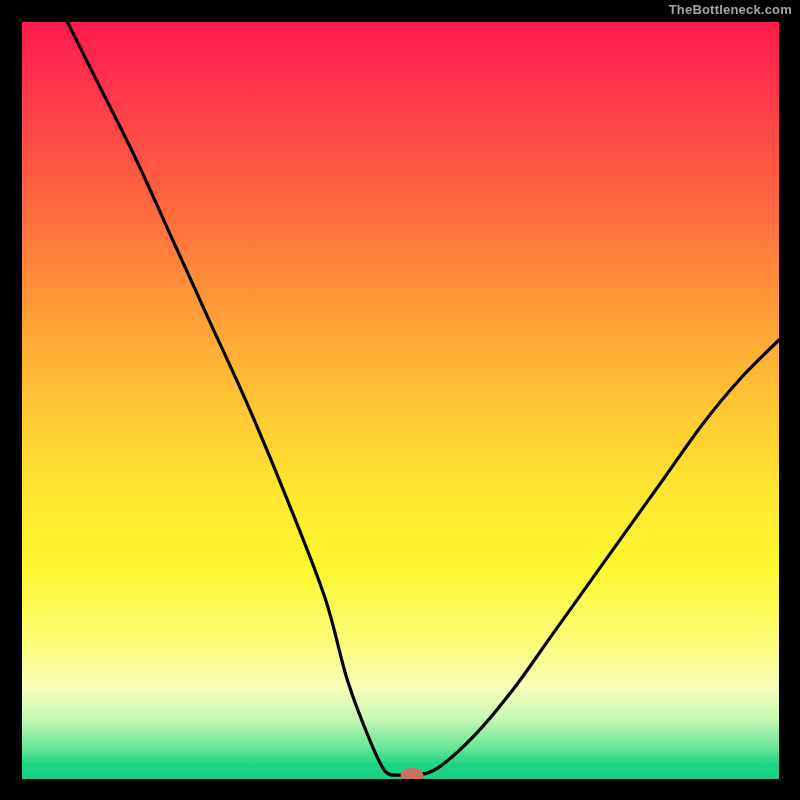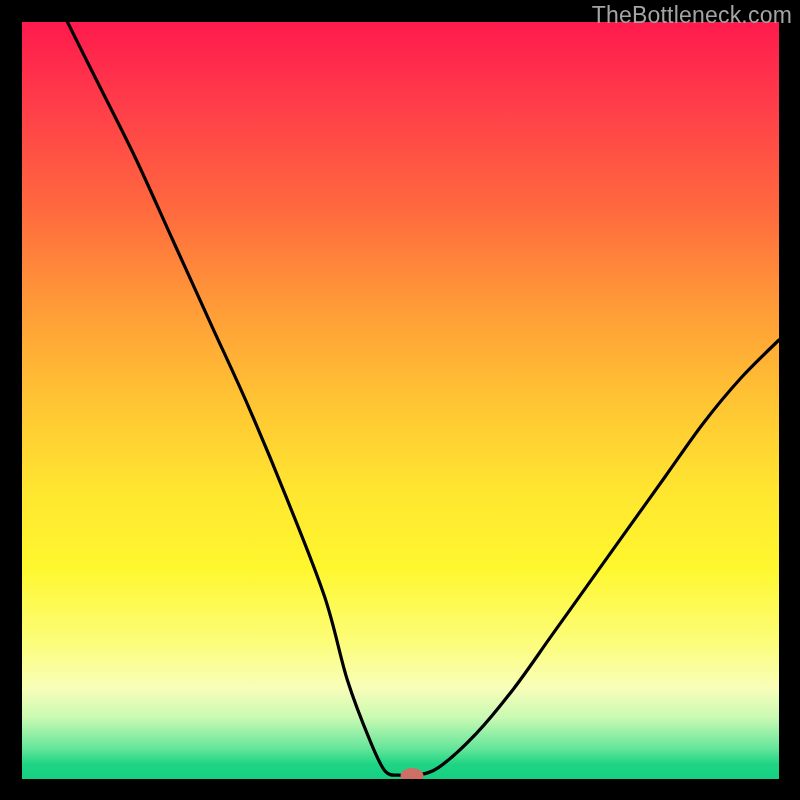--- a/index.html
+++ b/index.html
@@ -42,22 +42,22 @@
       #64e59a 96%,
       #1fd584 98%,
       #16cf82 100%
     );
   }
   .watermark {
     position: absolute;
     top: 2px;
     right: 8px;
     color: #a4a4a4;
-    font-size: 23px;
-    font-weight: 400;
+    font-size: 13px;
+    font-weight: 700;
     letter-spacing: 0.2px;
     user-select: none;
   }
   .curve-svg {
     position: absolute;
     inset: 0;
   }
   .marker {
     position: absolute;
     width: 23px;

